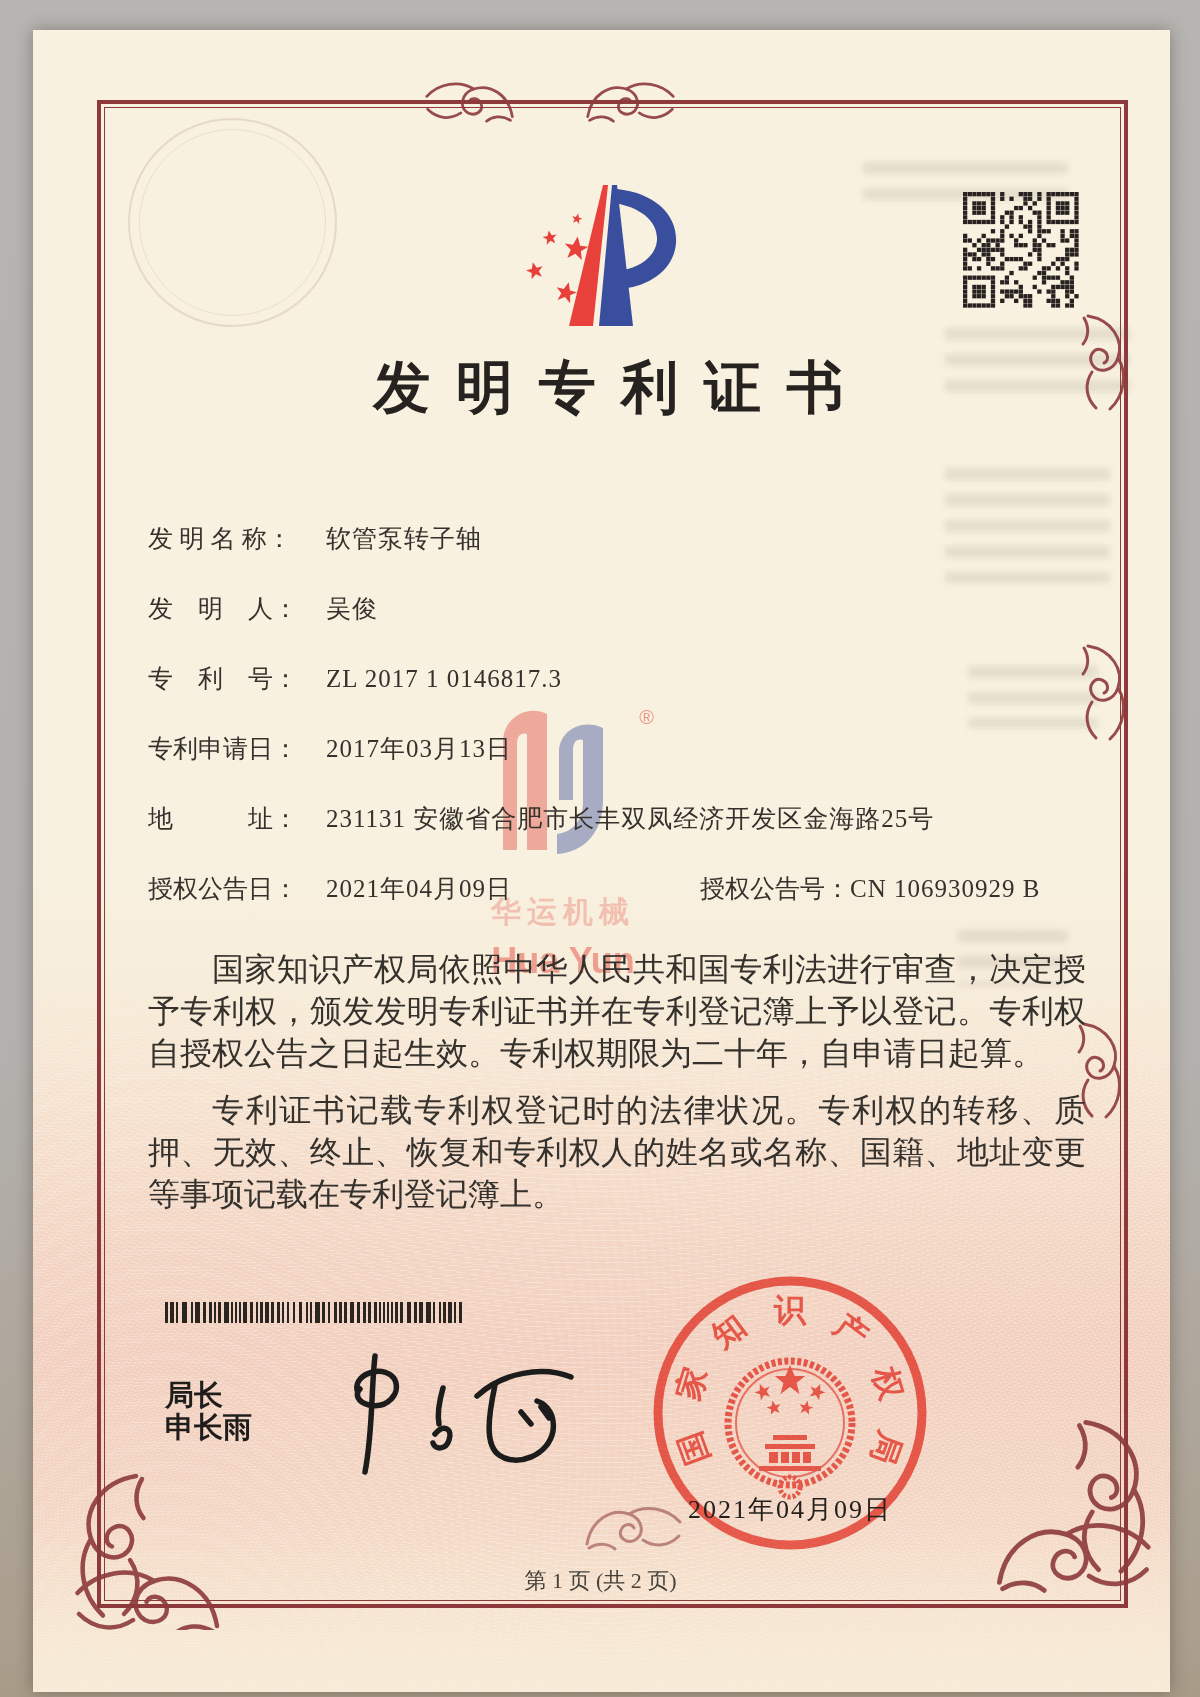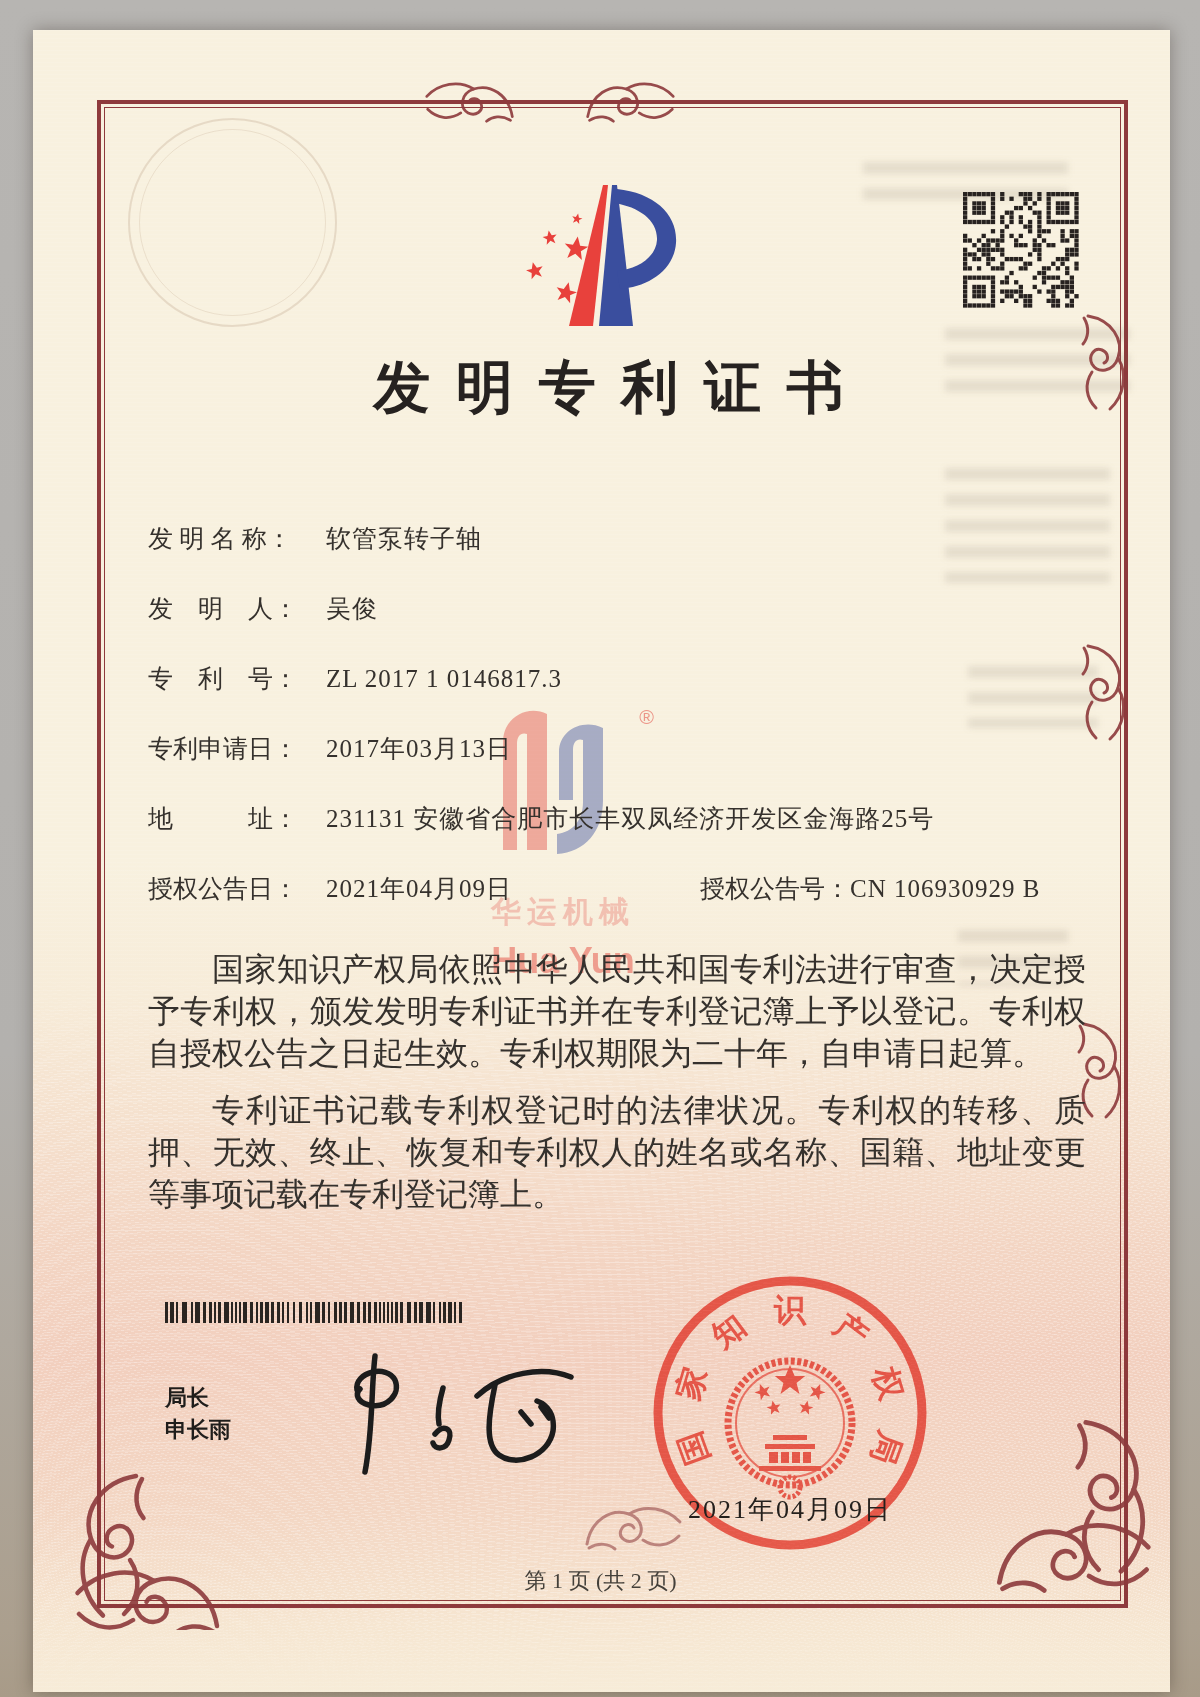--- a/index.html
+++ b/index.html
@@ -46,21 +46,21 @@
   .frow{height:70px;position:relative;}
   .flabel{display:inline-block;min-width:178px;}
   .fvalue{letter-spacing:1px;text-align:center;}
   .grant2{position:absolute;left:552px;top:0;}
   .paras{position:absolute;left:115px;top:918px;width:938px;font-size:32px;line-height:42px;
     text-align:justify;color:#35312d;z-index:2;}
   .paras p{margin:0;text-indent:2em;}
   .paras p + p{margin-top:15px;}
   .barcode{position:absolute;left:132px;top:1272px;width:300px;height:21px;z-index:3;}
   .director{position:absolute;left:132px;top:1352px;z-index:4;color:#1f1d1b;
-    font-family:Liberation Sans, sans-serif;font-weight:700;font-size:22px;line-height:32px;}
+    font-family:Liberation Mono, monospace;font-weight:700;font-size:29px;line-height:32px;}
   .director div + div{margin-top:0;}
   .sig{position:absolute;left:312px;top:1312px;width:240px;height:150px;z-index:4;}
   .seal{position:absolute;left:607px;top:1233px;width:300px;height:300px;z-index:3;
     opacity:.88;mix-blend-mode:multiply;}
   .sealdate{position:absolute;left:607px;top:1462px;width:300px;text-align:center;
     font-size:26px;color:#24201d;z-index:4;letter-spacing:2px;}
   .pagefoot{position:absolute;left:56px;top:1536px;width:1023px;text-align:center;
     font-size:22px;color:#44403a;z-index:4;}
   .backnote{position:absolute;left:64px;top:1598px;width:1023px;text-align:center;
     font-size:26px;color:#3a332c;letter-spacing:6px;z-index:4;}

